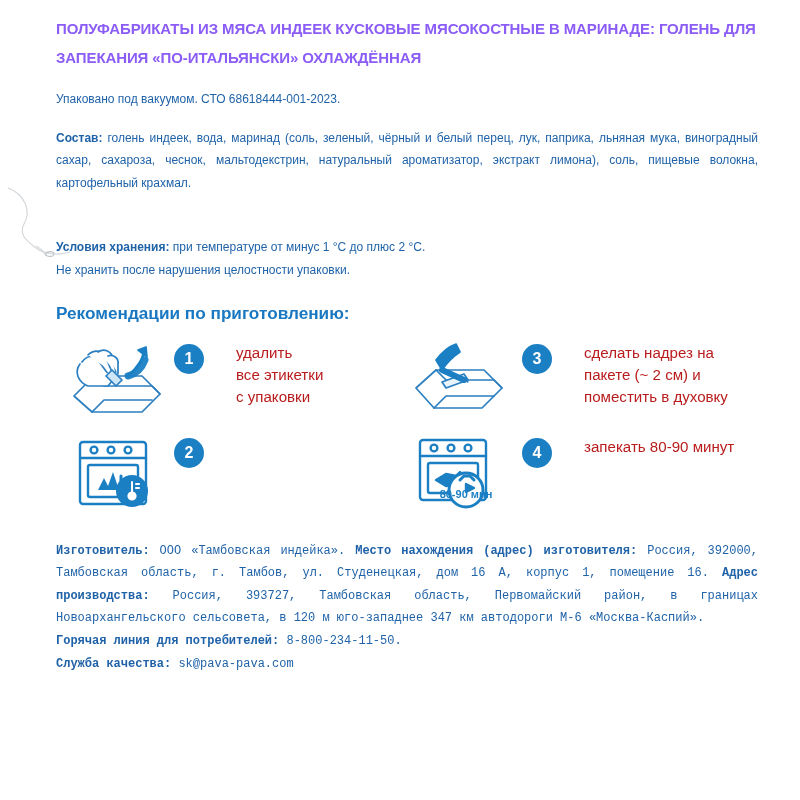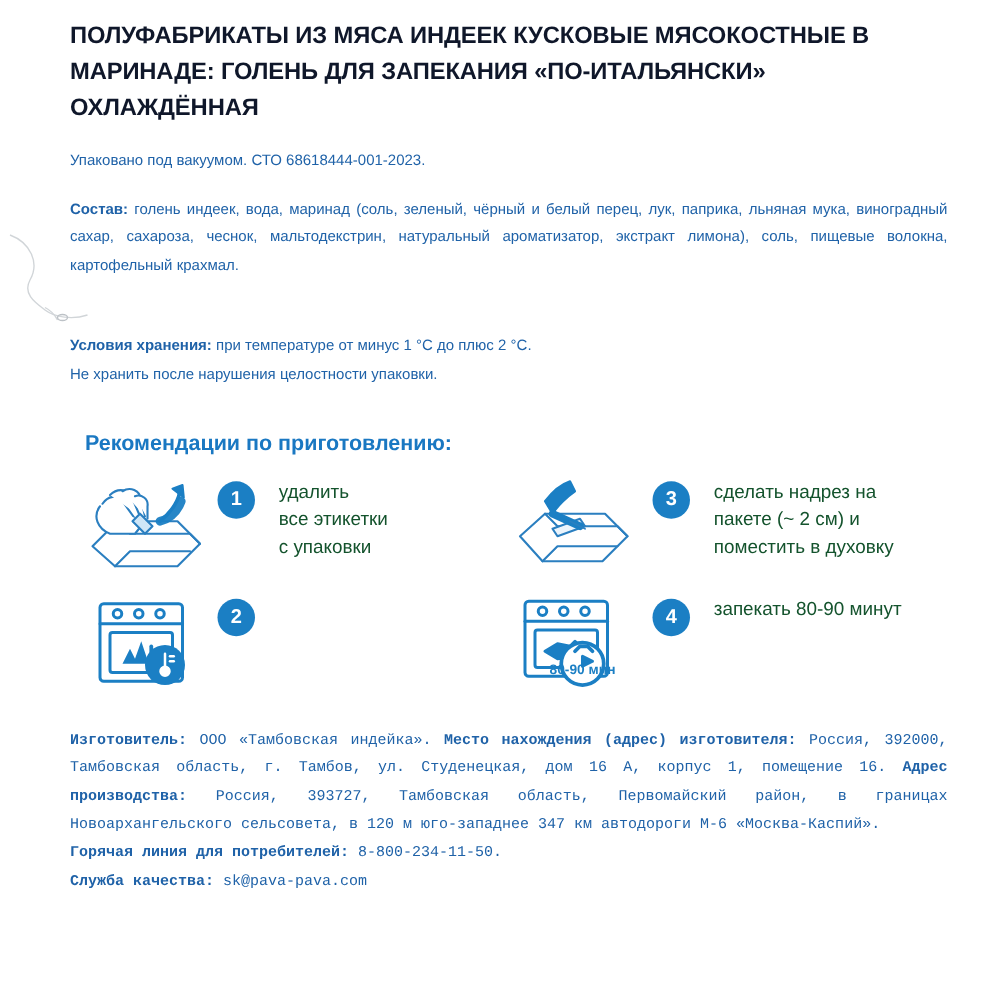--- a/index.html
+++ b/index.html
@@ -17,24 +17,24 @@
   }
   .page {
     position: absolute;
     inset: 0;
     padding: 14px 42px 0 56px;
     box-sizing: border-box;
   }
 
   
   .title {
-    font-size: 19px;
+    font-size: 15px;
     line-height: 29px;
     font-weight: 700;
-    color: #0f172a;
+    color: #8b5cf6;
     letter-spacing: -0.1px;
     margin: 0 0 16px 0;
     text-transform: uppercase;
     max-width: 700px;
   }
 
   
   .para {
     font-size: 12px;
     line-height: 22.6px;
@@ -45,21 +45,21 @@
   .para.just { text-align: justify; }
   .b { font-weight: 700; }
   .gap-m { height: 16px; }
   .gap-l { height: 21px; }
 
   
   .rec-head {
     font-size: 17.2px;
     font-weight: 700;
     color: #1a78c2;
-    margin: 12px;
+    margin: 0;
   }
 
   
   .steps {
     position: relative;
     margin-top: 16px;
     height: 190px;
   }
   .step {
     position: absolute;
@@ -83,22 +83,22 @@
     font-weight: 700;
     display: flex;
     align-items: center;
     justify-content: center;
     flex: 0 0 30px;
     margin-top: 2px;
   }
   .step-text {
     font-size: 15.1px;
     line-height: 22.4px;
-    color: #14532d;
-    margin-left: 19px;
+    color: #b91c1c;
+    margin-left: 32px;
     white-space: pre-line;
   }
 
   .s1 { left: 6px;   top: 2px;  }
   .s2 { left: 6px;   top: 96px; }
   .s3 { left: 354px; top: 2px;  }
   .s4 { left: 354px; top: 96px; }
 
   
   .footer {

